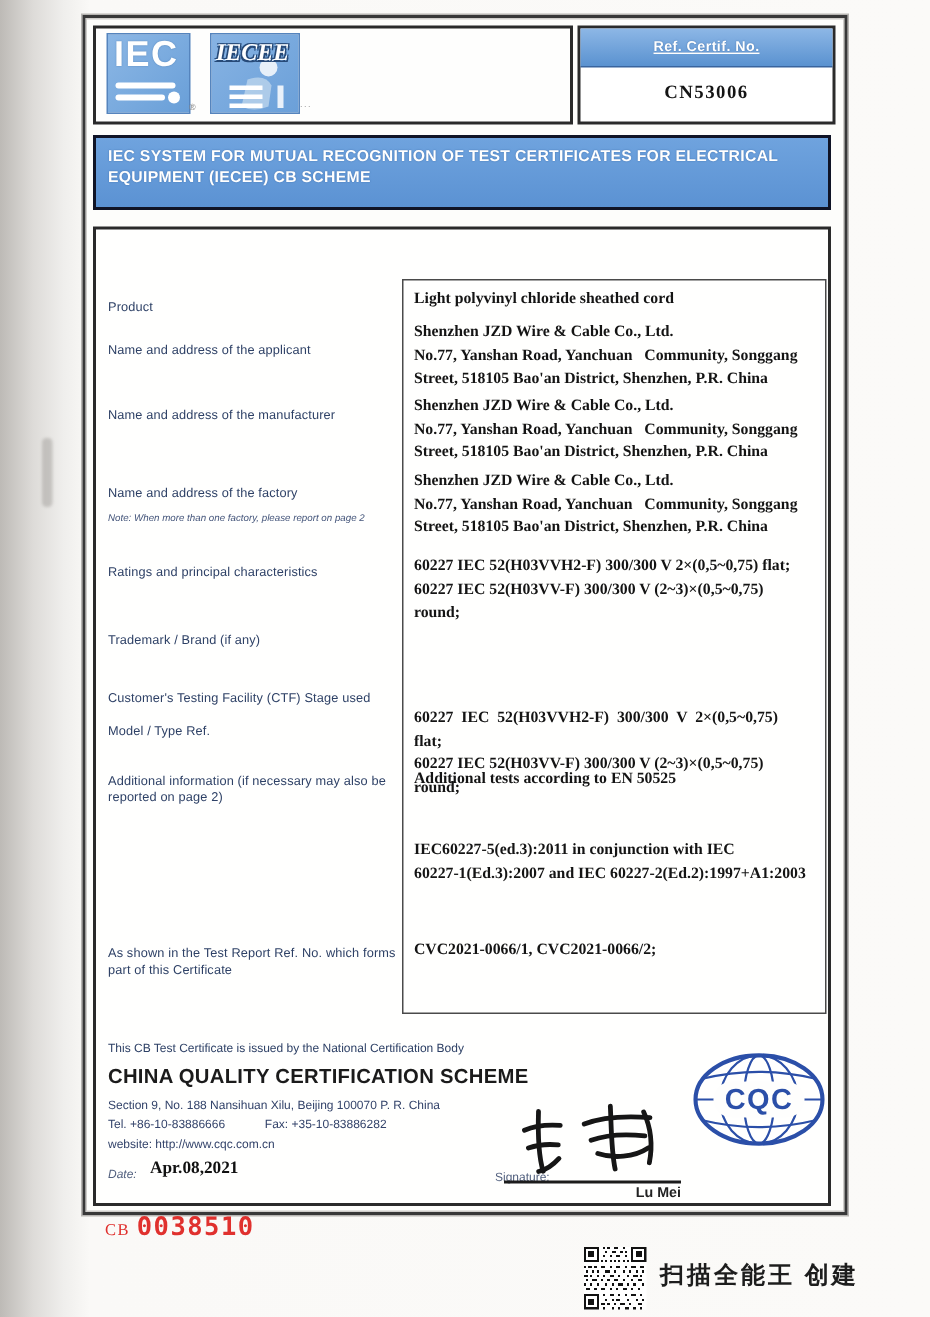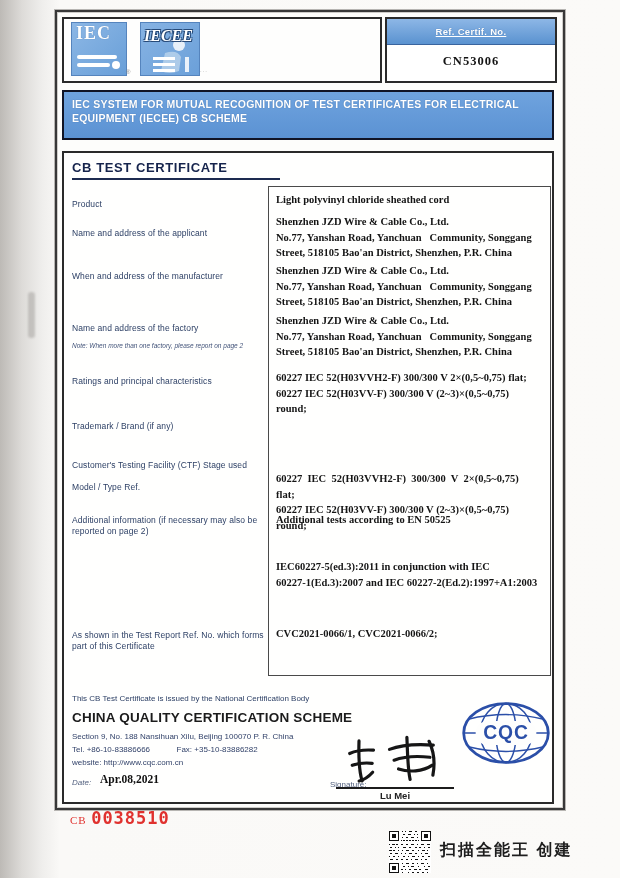--- a/index.html
+++ b/index.html
@@ -18,21 +18,21 @@
     position:absolute;left:5px;top:5px;width:316px;height:62px;
     border:2px solid #2a2a2a;background:#fefefd;
   }
   .iec-sq{
     position:absolute;left:7px;top:3px;width:54px;height:52px;
     background:linear-gradient(135deg,#8cb7e5,#699fd8);
     border:1px solid #5584bd;
   }
   .iec-text{
     position:absolute;left:4px;top:0px;color:#fff;font-weight:bold;
-    font-size:18px;letter-spacing:1px;text-shadow:0 0 1px #4a7ab0;font-family:Liberation Serif, serif;
+    font-size:24px;letter-spacing:1px;text-shadow:0 0 1px #4a7ab0;
   }
   .iec-bar1{position:absolute;left:5px;top:32px;width:40px;height:4px;background:#fff;border-radius:2px;}
   .iec-bar2{position:absolute;left:5px;top:40px;width:33px;height:4px;background:#fff;border-radius:2px;}
   .iec-dot{position:absolute;left:40px;top:38px;width:8px;height:8px;background:#fff;border-radius:50%;}
   .iec-r{position:absolute;left:62px;top:50px;font-size:6px;color:#8a8a8a;}
   .iecee-sq{
     position:absolute;left:76px;top:3px;width:58px;height:52px;
     background:linear-gradient(135deg,#87b3e3,#6ba0d9);
     border:1px solid #5584bd;overflow:hidden;
   }
@@ -89,21 +89,21 @@
   }
   .stmt{position:absolute;left:8px;top:541px;font-size:8px;color:#2e4166;}
   .issuer-name{position:absolute;left:8px;top:557px;font-size:13.5px;font-weight:bold;color:#1b1b1b;letter-spacing:.2px;}
   .issuer-line{position:absolute;left:8px;font-size:8px;color:#33436a;}
   .cqc{position:absolute;left:396px;top:546px;width:92px;height:68px;}
   .date-lbl{position:absolute;left:8px;top:625px;font-size:8px;color:#53617f;font-style:italic;}
   .date-val{position:absolute;left:36px;top:620px;font-family:"Liberation Serif",serif;font-weight:bold;font-size:11.5px;color:#111;}
   .sig-lbl{position:absolute;left:246px;top:627px;font-size:8px;color:#53617f;padding-left:20px;}
   .sig-art{position:absolute;left:278px;top:580px;width:110px;height:52px;transform:rotate(-3deg);}
   .sig-line{position:absolute;left:272px;top:634px;width:118px;border-top:2px solid #1c1c1c;}
-  .sig-name{position:absolute;left:272px;top:637px;width:118px;text-align:center;font-size:9.5px;font-weight:bold;color:#222;}
+  .sig-name{position:absolute;left:272px;top:637px;width:118px;text-align:right;font-size:9.5px;font-weight:bold;color:#222;}
   
   .stamp{position:absolute;left:70px;top:808px;color:#e0312e;white-space:nowrap;}
   .stamp .cb{font-family:"Liberation Serif",serif;font-size:11px;letter-spacing:1px;}
   .stamp .num{font-family:"DejaVu Sans Mono",monospace;font-weight:bold;font-size:17px;letter-spacing:1px;}
   .qr{position:absolute;left:389px;top:831px;width:42px;height:42px;}
   .scan-text{position:absolute;left:440px;top:840px;font-size:16px;font-weight:bold;color:#1d1d1d;letter-spacing:2px;}
   .scan-streak{position:absolute;left:28px;top:292px;width:7px;height:46px;background:#9a9793;opacity:.45;filter:blur(1px);border-radius:3px;}
 </style>
 </head>
 <body>
@@ -135,32 +135,31 @@
   </div>
 
   <div class="ref-box">
     <div class="ref-head">Ref. Certif. No.</div>
     <div class="ref-val">CN53006</div>
   </div>
 
   <div class="banner">IEC SYSTEM FOR MUTUAL RECOGNITION OF TEST CERTIFICATES FOR ELECTRICAL EQUIPMENT (IECEE) CB SCHEME</div>
 
   <div class="main-box">
-    <div class="title">CB TEST CERTIFICATE</div>
     <div class="value-box"></div>
 
     <div class="lbl" style="top:46px">Product</div>
     <div class="val" style="top:39px">Light polyvinyl chloride sheathed cord</div>
 
     <div class="lbl" style="top:75px">Name and address of the applicant</div>
     <div class="val" style="top:61px">Shenzhen JZD Wire &amp; Cable Co., Ltd.
 No.77, Yanshan Road, Yanchuan   Community, Songgang
 Street, 518105 Bao'an District, Shenzhen, P.R. China</div>
 
-    <div class="lbl" style="top:118px">When and address of the manufacturer</div>
+    <div class="lbl" style="top:118px">Name and address of the manufacturer</div>
     <div class="val" style="top:110px">Shenzhen JZD Wire &amp; Cable Co., Ltd.
 No.77, Yanshan Road, Yanchuan   Community, Songgang
 Street, 518105 Bao'an District, Shenzhen, P.R. China</div>
 
     <div class="lbl" style="top:170px">Name and address of the factory</div>
     <div class="note" style="top:189px">Note: When more than one factory, please report on page 2</div>
     <div class="val" style="top:160px">Shenzhen JZD Wire &amp; Cable Co., Ltd.
 No.77, Yanshan Road, Yanchuan   Community, Songgang
 Street, 518105 Bao'an District, Shenzhen, P.R. China</div>
 

